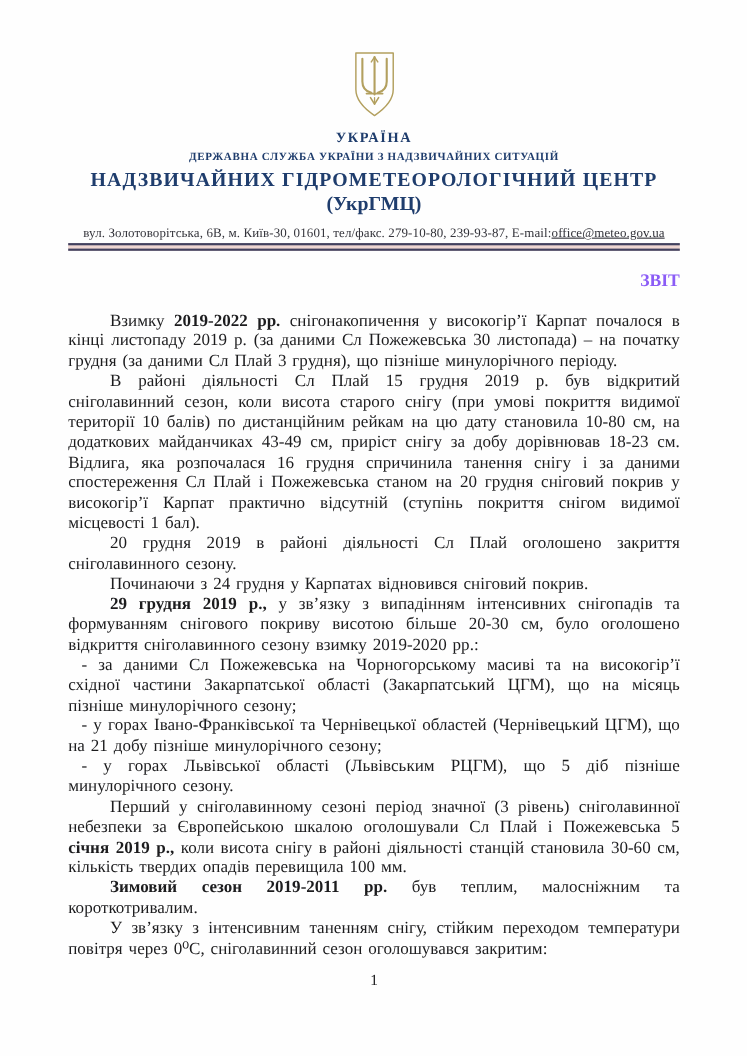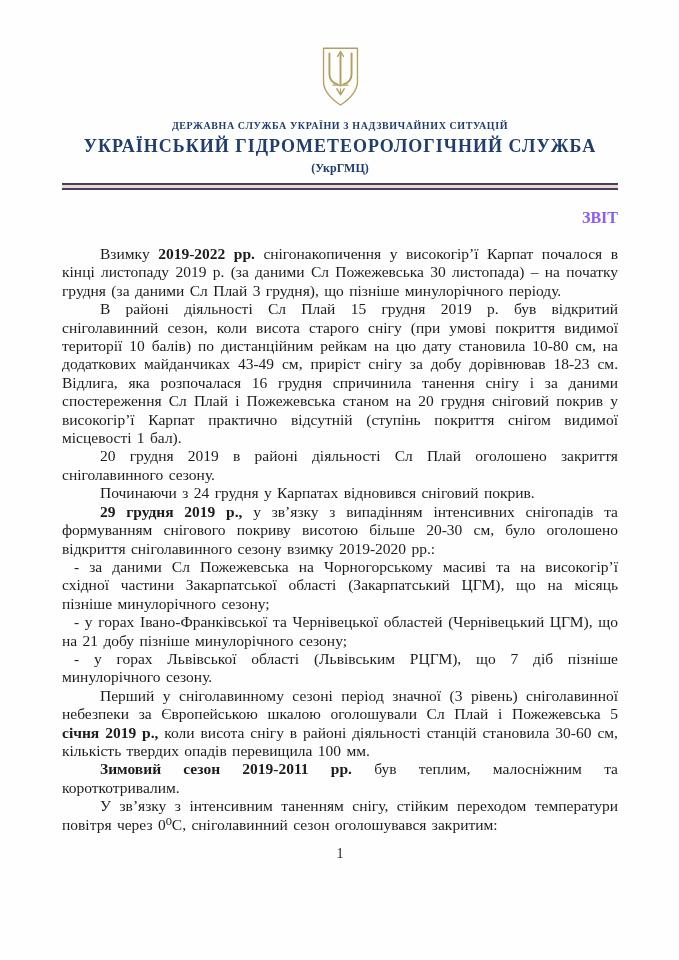--- a/index.html
+++ b/index.html
@@ -23,21 +23,21 @@
   .hdr-country{
     font-size:13px;font-weight:bold;letter-spacing:1.5px;line-height:16px;
   }
   .hdr-agency{
     font-size:10px;font-weight:bold;letter-spacing:0.6px;line-height:19px;
   }
   .hdr-org{
     font-size:18px;font-weight:bold;letter-spacing:1px;line-height:22px;
   }
   .hdr-abbr{
-    font-size:12px;font-weight:bold;line-height:23px;
+    font-size:18px;font-weight:bold;line-height:23px;
   }
   .hdr-address{
     margin-top:7px;
     font-size:11.8px;color:#33333a;line-height:14px;letter-spacing:0.1px;
   }
   .hdr-address .email{text-decoration:underline;color:#33333a;}
   .rule-double{
     margin-top:3px;height:3px;
     border-top:2px solid #41415f;
     border-bottom:2.5px solid #41415f;
@@ -78,39 +78,41 @@
           <path d="M15,10 V38 Q15,49 26,52" stroke-width="2.6"></path>
           <path d="M45,10 V38 Q45,49 34,52" stroke-width="2.6"></path>
           <path d="M30,8 V54" stroke-width="2.6"></path>
           <path d="M30,8 L26,14 M30,8 L34,14" stroke-width="1.8"></path>
           <path d="M20,53 H40" stroke-width="2"></path>
           <path d="M25,58 L30,66 L35,58" stroke-width="2"></path>
           <path d="M30,58 V66" stroke-width="1.6"></path>
         </svg>
       </span>
     </div>
+    <div class="hdr-country">УКРАЇНА</div>
     <div class="hdr-agency">ДЕРЖАВНА СЛУЖБА УКРАЇНИ З НАДЗВИЧАЙНИХ СИТУАЦІЙ</div>
-    <div class="hdr-org">УКРАЇНСЬКИЙ ГІДРОМЕТЕОРОЛОГІЧНИЙ СЛУЖБА</div>
+    <div class="hdr-org">НАДЗВИЧАЙНИХ ГІДРОМЕТЕОРОЛОГІЧНИЙ ЦЕНТР</div>
     <div class="hdr-abbr">(УкрГМЦ)</div>
+    <div class="hdr-address"><span>вул. Золотоворітська, 6В, м. Київ-30, 01601,  тел/факс. 279-10-80, 239-93-87, E-mail:</span><span class="email">office@meteo.gov.ua</span></div>
     <div class="rule-double"></div>
   </div>
 
   <div class="doc-title">
     <div class="t1">ЗВІТ</div>
   </div>
 
   <div class="doc-body">
       <p class="para indent"><span>Взимку </span><span class="b">2019-2022 рр.</span><span> снігонакопичення у високогір’ї Карпат почалося в кінці листопаду 2019 р. (за даними Сл Пожежевська 30 листопада) – на початку грудня (за даними Сл Плай 3 грудня), що пізніше минулорічного періоду.</span></p>
       <p class="para indent"><span>В районі діяльності Сл Плай 15 грудня 2019 р. був відкритий сніголавинний сезон, коли висота старого снігу (при умові покриття видимої території 10 балів) по дистанційним рейкам на цю дату становила 10-80 см, на  додаткових майданчиках 43-49 см, приріст снігу за добу дорівнював 18-23 см. Відлига, яка розпочалася 16 грудня спричинила танення снігу і за даними спостереження  Сл Плай і Пожежевська  станом на 20 грудня сніговий покрив у високогір’ї Карпат практично відсутній  (ступінь покриття снігом видимої місцевості 1 бал).</span></p>
       <p class="para indent"><span>20 грудня 2019   в районі діяльності Сл Плай   оголошено закриття сніголавинного сезону.</span></p>
       <p class="para indent"><span>Починаючи з 24 грудня у Карпатах відновився сніговий покрив.</span></p>
       <p class="para indent"><span class="b">29 грудня 2019 р.,</span><span> у зв’язку з випадінням інтенсивних снігопадів та формуванням снігового покриву висотою більше 20-30 см, було оголошено відкриття сніголавинного сезону взимку 2019-2020 рр.:</span></p>
       <p class="para dash"><span>- за даними Сл Пожежевська  на Чорногорському масиві та на високогір’ї східної частини Закарпатської області (Закарпатський ЦГМ), що на місяць пізніше  минулорічного сезону;</span></p>
       <p class="para dash"><span>- у горах Івано-Франківської та Чернівецької областей (Чернівецький ЦГМ), що на 21 добу пізніше  минулорічного сезону;</span></p>
-      <p class="para dash"><span>- у горах Львівської області (Львівським РЦГМ), що 7 діб пізніше минулорічного сезону.</span></p>
+      <p class="para dash"><span>- у горах Львівської області (Львівським РЦГМ), що 5 діб пізніше минулорічного сезону.</span></p>
       <p class="para indent"><span>Перший у сніголавинному сезоні період значної (3 рівень) сніголавинної небезпеки за Європейською шкалою оголошували Сл Плай і Пожежевська 5 </span><span class="b">січня 2019 р.,</span><span> коли висота снігу в районі діяльності станцій становила 30-60 см, кількість твердих опадів перевищила 100  мм.</span></p>
       <p class="para indent"><span class="b">Зимовий сезон 2019-2011 рр.</span><span> був теплим, малосніжним та короткотривалим.</span></p>
       <p class="para indent"><span>У зв’язку з інтенсивним таненням снігу, стійким переходом  температури повітря через 0⁰С, сніголавинний сезон  оголошувався закритим:</span></p>
     </div>
 
   <div class="page-number">1</div>
 
 </div>
 
 </body></html>

